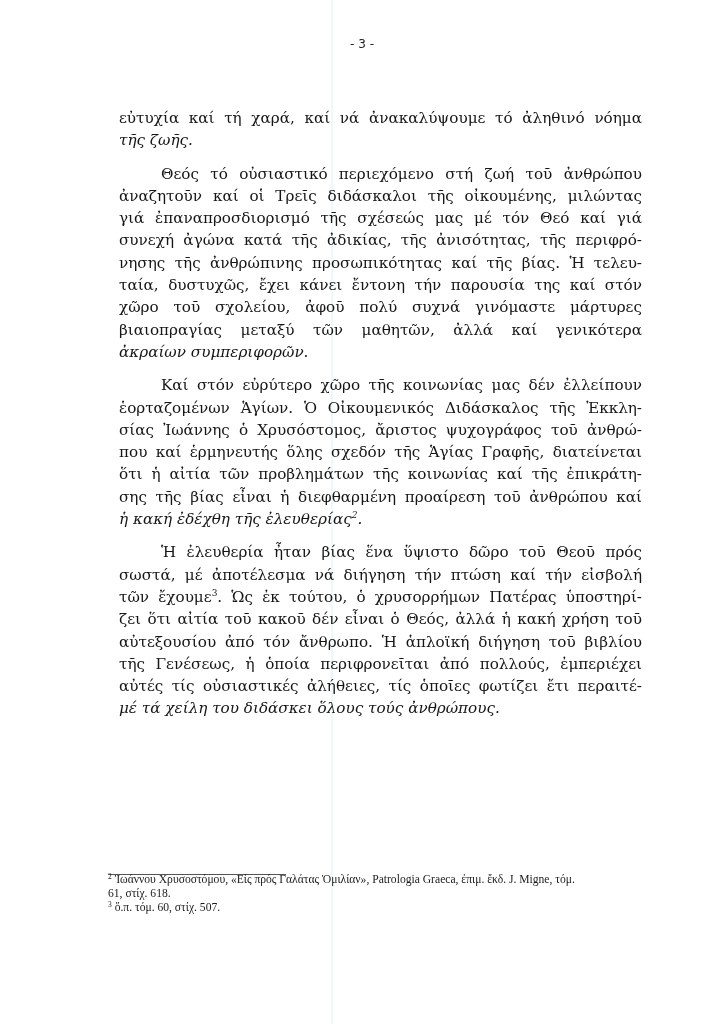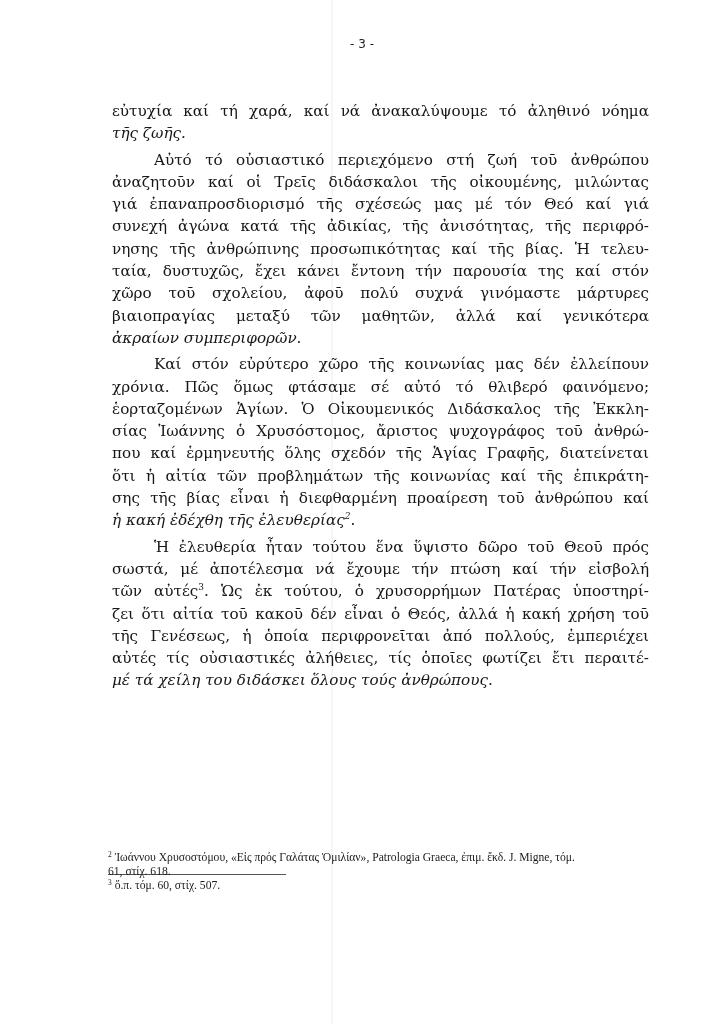--- a/index.html
+++ b/index.html
@@ -37,21 +37,21 @@
     left: 108px;
     top: 96px;
     width: 545px;
     font-family: "DejaVu Serif", serif;
     font-size: 15.2px;
     line-height: 22.3px;
     text-align: justify;
     color: #161616;
   }
   .body-text p {
-    margin: 4px;
+    margin: 11px;
     text-align: justify;
     text-align-last: left;
   }
   .line {
     display: block;
     white-space: nowrap;
     text-align: justify;
     text-align-last: justify;
     height: 22.3px;
   }
@@ -71,21 +71,21 @@
     position: absolute;
     left: 108px;
     top: 874px;
     width: 178px;
     height: 1px;
     background: #555;
   }
   .footnotes {
     position: absolute;
     left: 108px;
-    top: 851px;
+    top: 873px;
     width: 560px;
     font-family: "Liberation Serif", serif;
     font-size: 11.6px;
     line-height: 14px;
     color: #1a1a1a;
   }
   .footnotes .fn-line {
     display: block;
     white-space: nowrap;
   }
@@ -102,47 +102,47 @@
 <div class="page-number">- 3 -</div>
 
 <div class="body-text">
 
   <p>
     <span class="line">εὐτυχία καί τή χαρά, καί νά ἀνακαλύψουμε τό ἀληθινό νόημα</span>
     <span class="line last">τῆς ζωῆς.</span>
   </p>
 
   <p>
-    <span class="line indent">Αὐτό τό οὐσιαστικό περιεχόμενο στή ζωή τοῦ ἀνθρώπου</span>
+    <span class="line indent">Θεός τό οὐσιαστικό περιεχόμενο στή ζωή τοῦ ἀνθρώπου</span>
     <span class="line">ἀναζητοῦν καί οἱ Τρεῖς διδάσκαλοι τῆς οἰκουμένης, μιλώντας</span>
     <span class="line">γιά ἐπαναπροσδιορισμό τῆς σχέσεώς μας μέ τόν Θεό καί γιά</span>
     <span class="line">συνεχή ἀγώνα κατά τῆς ἀδικίας, τῆς ἀνισότητας, τῆς περιφρό-</span>
     <span class="line">νησης τῆς ἀνθρώπινης προσωπικότητας καί τῆς βίας. Ἡ τελευ-</span>
     <span class="line">ταία, δυστυχῶς, ἔχει κάνει ἔντονη τήν παρουσία της καί στόν</span>
     <span class="line">χῶρο τοῦ σχολείου, ἀφοῦ πολύ συχνά γινόμαστε μάρτυρες</span>
     <span class="line">βιαιοπραγίας μεταξύ τῶν μαθητῶν, ἀλλά καί γενικότερα</span>
     <span class="line last">ἀκραίων συμπεριφορῶν.</span>
   </p>
 
   <p>
     <span class="line indent">Καί στόν εὐρύτερο χῶρο τῆς κοινωνίας μας δέν ἐλλείπουν</span>
-    <span class="line">χρόνια. Πῶς ὅμως φτάσαμε σέ αὐτό τό θλιβερό φαινόμενο;</span>
     <span class="line">ἑορταζομένων Ἁγίων. Ὁ Οἰκουμενικός Διδάσκαλος τῆς Ἐκκλη-</span>
     <span class="line">σίας Ἰωάννης ὁ Χρυσόστομος, ἄριστος ψυχογράφος τοῦ ἀνθρώ-</span>
     <span class="line">που καί ἑρμηνευτής ὅλης σχεδόν τῆς Ἁγίας Γραφῆς, διατείνεται</span>
     <span class="line">ὅτι ἡ αἰτία τῶν προβλημάτων τῆς κοινωνίας καί τῆς ἐπικράτη-</span>
     <span class="line">σης τῆς βίας εἶναι ἡ διεφθαρμένη προαίρεση τοῦ ἀνθρώπου καί</span>
     <span class="line last"><span>ἡ κακή ἐδέχθη τῆς ἐλευθερίας</span><sup>2</sup><span>.</span></span>
   </p>
 
   <p>
-    <span class="line indent">Ἡ ἐλευθερία ἦταν τούτου ἕνα ὕψιστο δῶρο τοῦ Θεοῦ πρός</span>
-    <span class="line">σωστά, μέ ἀποτέλεσμα νά ἔχουμε τήν πτώση καί τήν εἰσβολή</span>
-    <span class="line"><span>τῶν αὐτές</span><sup>3</sup><span>. Ὡς ἐκ τούτου, ὁ χρυσορρήμων Πατέρας ὑποστηρί-</span></span>
+    <span class="line indent">Ἡ ἐλευθερία ἦταν βίας ἕνα ὕψιστο δῶρο τοῦ Θεοῦ πρός</span>
+    <span class="line">σωστά, μέ ἀποτέλεσμα νά διήγηση τήν πτώση καί τήν εἰσβολή</span>
+    <span class="line"><span>τῶν ἔχουμε</span><sup>3</sup><span>. Ὡς ἐκ τούτου, ὁ χρυσορρήμων Πατέρας ὑποστηρί-</span></span>
     <span class="line">ζει ὅτι αἰτία τοῦ κακοῦ δέν εἶναι ὁ Θεός, ἀλλά ἡ κακή χρήση τοῦ</span>
+    <span class="line">αὐτεξουσίου ἀπό τόν ἄνθρωπο. Ἡ ἁπλοϊκή διήγηση τοῦ βιβλίου</span>
     <span class="line">τῆς Γενέσεως, ἡ ὁποία περιφρονεῖται ἀπό πολλούς, ἐμπεριέχει</span>
     <span class="line">αὐτές τίς οὐσιαστικές ἀλήθειες, τίς ὁποῖες φωτίζει ἔτι περαιτέ-</span>
     <span class="line last">μέ τά χείλη του διδάσκει ὅλους τούς ἀνθρώπους.</span>
   </p>
 </div>
 
 <div class="footnote-rule"></div>
 
 <div class="footnotes">
   <span class="fn-line"><sup>2</sup> <span>Ἰωάννου Χρυσοστόμου, «Εἰς πρός Γαλάτας Ὁμιλίαν», Patrologia Graeca, ἐπιμ. ἔκδ. J. Migne, τόμ.</span></span>

